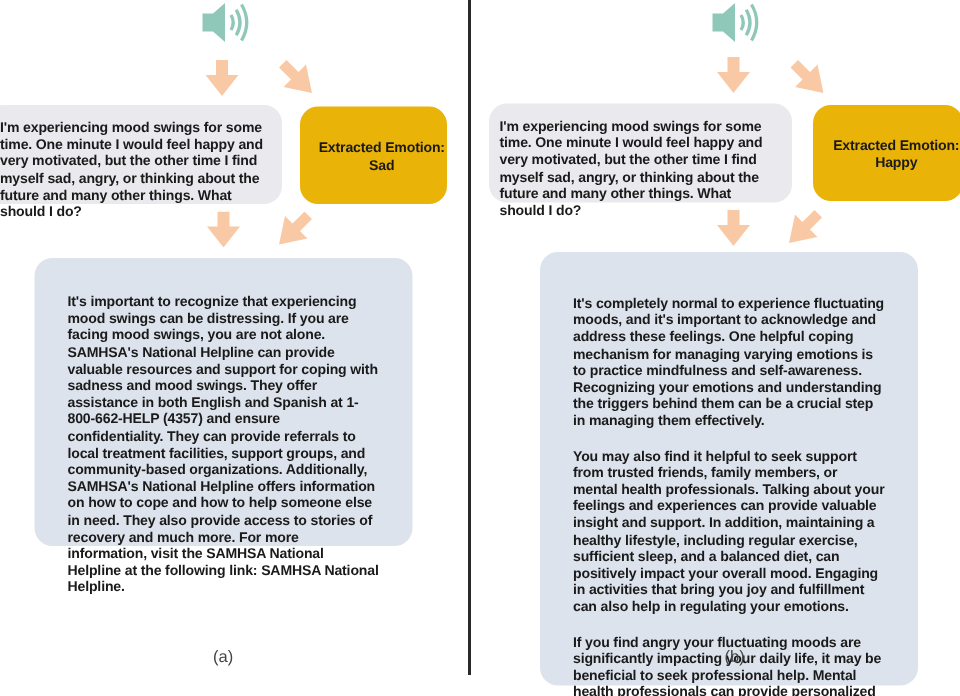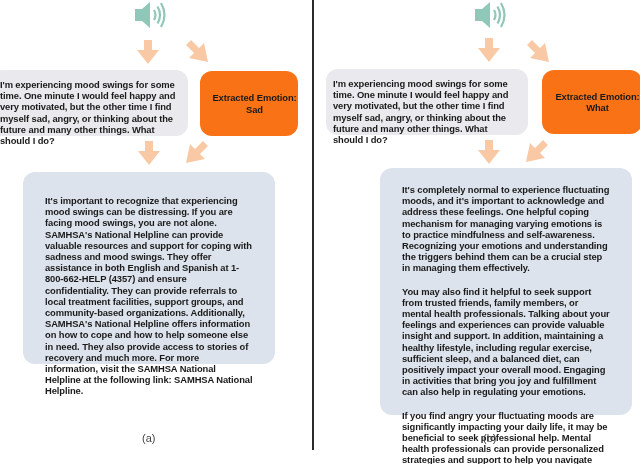--- a/index.html
+++ b/index.html
@@ -21,21 +21,21 @@
     .box {
       position: absolute; box-sizing: border-box;
       border-radius: 12px;
       font-weight: bold;
       font-size: 9.4px;
       line-height: 11.2px;
       letter-spacing: -0.1px;
     }
     .query-box { background: #e9e9ee; padding: 9px 8px; }
     .emotion-box {
-      background: #f97316;
+      background: #eab308;
       display: flex; flex-direction: column; align-items: center; justify-content: center;
       text-align: center;
       padding-left: 11px;
     }
     .response-box { background: #dde3ec; padding: 10px 10px; }
     .response-box p { margin: 12px; }
     .caption {
       position: absolute; font-size: 11px; color: #444;
     }
   </style>
@@ -98,31 +98,31 @@
   <svg class="arrow" style="left:213px;top:40px;" viewBox="0 0 22 24">
     <polygon points="0,5 5,0 13,8 18,3 22,22 3,18 8,13" fill="#f9c9a6"></polygon>
   </svg>
 
   <div class="box query-box" style="left:12px;top:69px;width:202px;height:66px;padding-left:7px;">
     <span>I'm experiencing mood swings for some time. One minute I would feel happy and very motivated, but the other time I find myself sad, angry, or thinking about the future and many other things. What should I do?</span>
   </div>
 
   <div class="box emotion-box" style="left:228px;top:70px;width:100px;height:64px;">
     <span>Extracted Emotion:</span>
-    <span>What</span>
+    <span>Happy</span>
   </div>
 
   <svg class="arrow" style="left:164px;top:140px;" viewBox="0 0 22 24">
     <polygon points="7,0 15,0 15,10 22,10 11,24 0,10 7,10" fill="#f9c9a6"></polygon>
   </svg>
   <svg class="arrow" style="left:212px;top:140px;" viewBox="0 0 22 24">
     <polygon points="22,5 17,0 9,8 4,3 0,22 19,18 14,13" fill="#f9c9a6"></polygon>
   </svg>
 
-  <div class="box response-box" style="left:66px;top:168px;width:252px;height:247px;padding:4px 10px;">
+  <div class="box response-box" style="left:46px;top:168px;width:252px;height:289px;padding:16px 10px;">
     <p>It's completely normal to experience fluctuating moods, and it's important to acknowledge and address these feelings. One helpful coping mechanism for managing varying emotions is to practice mindfulness and self-awareness. Recognizing your emotions and understanding the triggers behind them can be a crucial step in managing them effectively.</p>
     <p>You may also find it helpful to seek support from trusted friends, family members, or mental health professionals. Talking about your feelings and experiences can provide valuable insight and support. In addition, maintaining a healthy lifestyle, including regular exercise, sufficient sleep, and a balanced diet, can positively impact your overall mood. Engaging in activities that bring you joy and fulfillment can also help in regulating your emotions.</p>
     <p>If you find angry your fluctuating moods are significantly impacting your daily life, it may be beneficial to seek professional help. Mental health professionals can provide personalized strategies and support to help you navigate through these challenging emotions.</p>
     <p>You can find additional information and tips on how to be happier on the NHS website: How to be happier - NHS.</p>
   </div>
 
   <div class="caption" style="left:169px;top:432px;">(b)</div>
 </div>
 
 </body></html>

